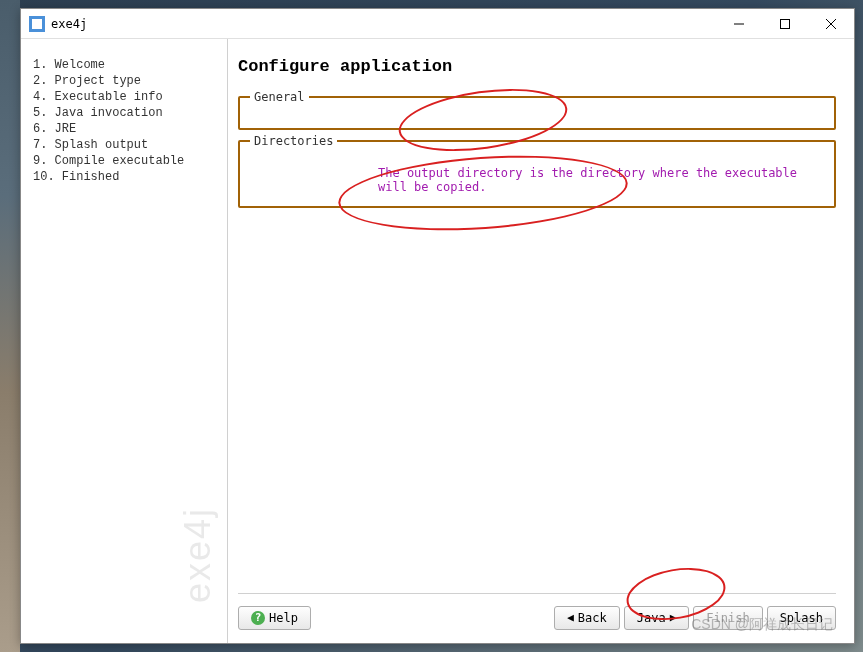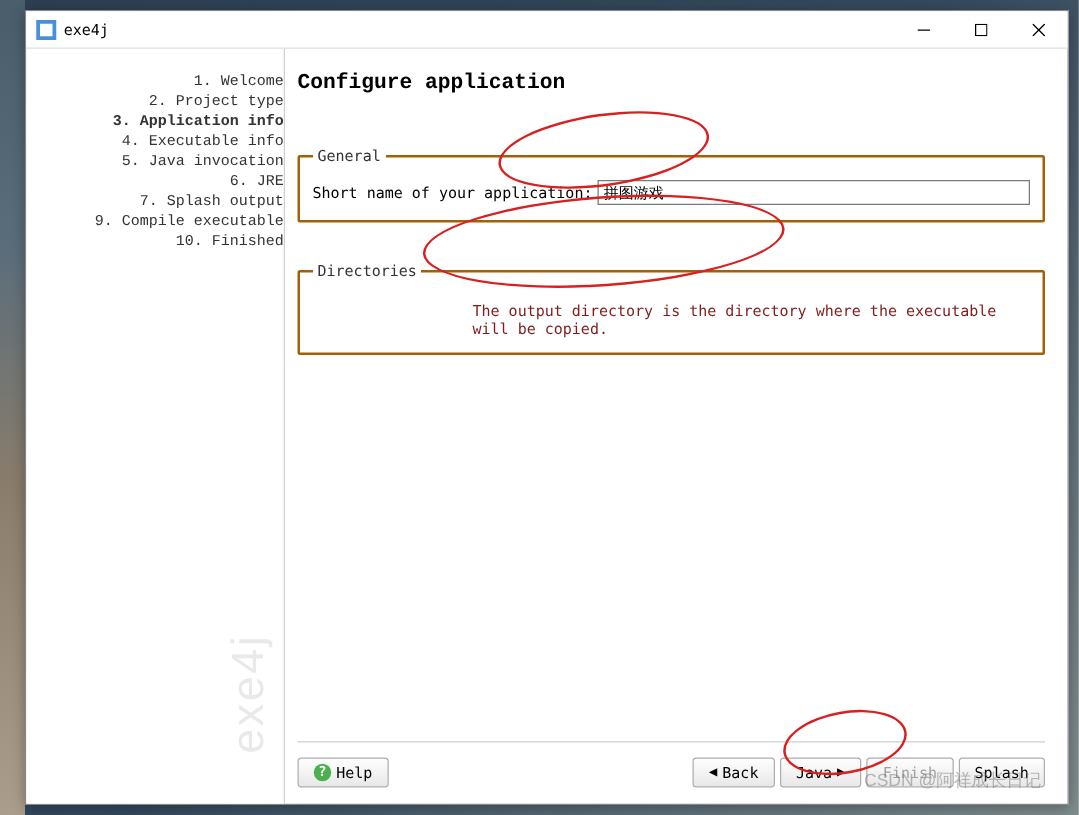--- a/index.html
+++ b/index.html
@@ -69,41 +69,39 @@
       border-right: 1px solid #d0d0d0;
       padding: 18px 0 0 12px;
       position: relative;
     }
     .step-item {
       padding: 1px 0;
       font-family: "SimSun", "Courier New", monospace;
       font-size: 12px;
       color: #333;
       white-space: nowrap;
-      text-align: right;
     }
     .step-item.active { font-weight: bold; }
     .watermark {
       position: absolute;
       bottom: 40px;
       right: 8px;
       font-size: 36px;
       color: rgba(200,200,200,0.4);
       writing-mode: vertical-rl;
       transform: rotate(180deg);
       font-family: Arial, sans-serif;
       letter-spacing: 2px;
     }
     .main {
       flex: 1;
       padding: 18px 18px 0 10px;
       display: flex;
       flex-direction: column;
       position: relative;
-      gap: 28px;
     }
     .page-title {
       font-family: "SimSun", "Courier New", monospace;
       font-size: 17px;
       font-weight: bold;
       margin-bottom: 14px;
     }
     fieldset {
       border: 2px solid #a16207;
       border-radius: 2px;
@@ -139,21 +137,21 @@
       border: 1px solid #7a7a7a;
       background: #f0f0f0;
       display: flex; align-items: center; justify-content: center;
       font-size: 10px;
       color: #666;
     }
     .hint-text {
       margin-top: 6px;
       margin-left: 128px;
       font-size: 12px;
-      color: #7f1d1d;
+      color: #a21caf;
       font-family: "SimSun", monospace;
     }
     .footer {
       position: absolute;
       bottom: 10px;
       left: 10px;
       right: 18px;
       height: 40px;
       border-top: 1px solid #d0d0d0;
       display: flex;
@@ -234,39 +232,34 @@
             <line x1="10" y1="0" x2="0" y2="10" stroke="#000" stroke-width="1"></line>
           </svg>
       </div>
     </div>
   </div>
 
   <div class="window-body">
     <div class="sidebar">
       <div class="step-item"><span>1.</span> <span>Welcome</span></div>
       <div class="step-item"><span>2.</span> <span>Project type</span></div>
-      <div class="step-item active"><span>3.</span> <span>Application info</span></div>
       <div class="step-item"><span>4.</span> <span>Executable info</span></div>
       <div class="step-item"><span>5.</span> <span>Java invocation</span></div>
       <div class="step-item"><span>6.</span> <span>JRE</span></div>
       <div class="step-item"><span>7.</span> <span>Splash output</span></div>
       <div class="step-item"><span>9.</span> <span>Compile executable</span></div>
       <div class="step-item"><span>10.</span> <span>Finished</span></div>
       <div class="watermark">exe4j</div>
     </div>
 
     <div class="main">
       <div class="page-title">Configure application</div>
 
       <fieldset>
         <legend>General</legend>
-        <div class="field-row">
-          <span class="field-label">Short name of your application:</span>
-          <input class="text-input" type="text" value="拼图游戏" style="">
-        </div>
       </fieldset>
 
       <fieldset>
         <legend>Directories</legend>
         <div class="hint-text">The output directory is the directory where the executable will be copied.</div>
       </fieldset>
 
       <div class="footer">
         <div class="btn help-btn">
           <span class="help-icon">?</span>

